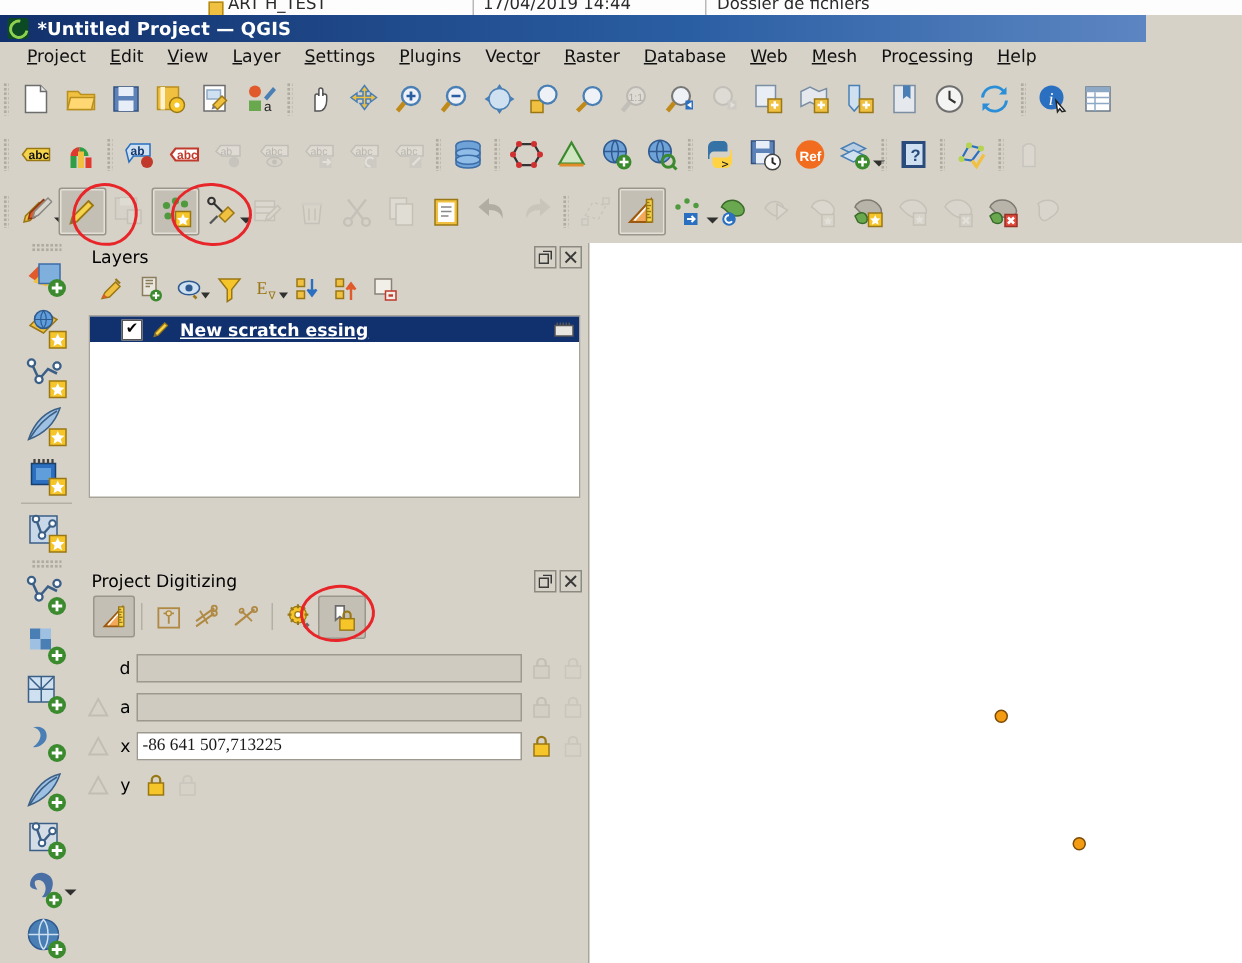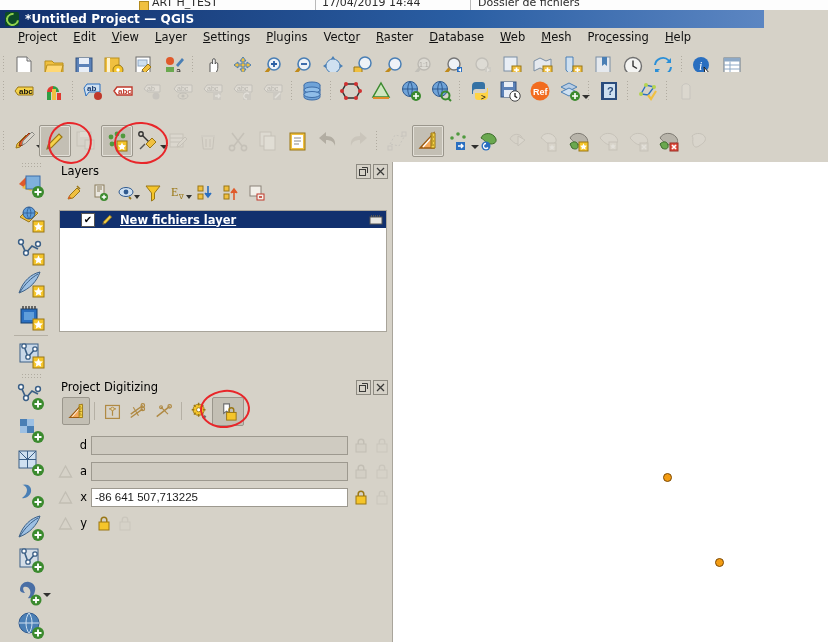--- a/index.html
+++ b/index.html
@@ -32,21 +32,21 @@
   
   #menubar{position:absolute;left:0;top:28px;width:828px;height:18px;background:#d6d2c8;
     display:flex;align-items:center;padding-left:10px;box-sizing:border-box;}
   #menubar .mi{padding:2px 8px;font-size:11.5px;color:#111;white-space:nowrap;cursor:default;}
   #menubar .mi u{text-decoration:underline;}
 
   
   .toolbar{position:absolute;left:0;width:828px;background:#d6d2c8;
     display:flex;align-items:center;box-sizing:border-box;}
   #toolbar1{top:47px;height:37px;}
-  #toolbar2{top:72px;height:37px;}
+  #toolbar2{top:84px;height:37px;}
   #toolbar3{top:121px;height:39px;}
   .tb-sep{width:9px;height:26px;flex:0 0 auto;position:relative;}
   .tb-sep::before{content:"";position:absolute;left:2px;top:2px;width:4px;height:22px;
     background-image:radial-gradient(#b0aba0 40%,transparent 41%);
     background-size:3px 3px;}
   .tbtn{width:30px;height:30px;flex:0 0 auto;position:relative;
     display:flex;align-items:center;justify-content:center;border-radius:2px;}
   .tbtn.sel{background:#c3bfb4;border:1px solid #9a968c;box-shadow:inset 0 0 0 1px #e3e0d8;}
   .tbtn svg{display:block;}
   .tbtn .dd{position:absolute;right:-5px;bottom:7px;width:0;height:0;
@@ -83,21 +83,21 @@
   .layer-row .cbx{width:12px;height:12px;background:#fff;border:1px solid #555;margin-left:18px;
     display:flex;align-items:center;justify-content:center;color:#000;font-size:10px;line-height:1;font-weight:bold;}
   .layer-row .lname{margin-left:6px;font-weight:bold;font-size:11.5px;text-decoration:underline;color:#fff;}
   .layer-row .memico{margin-left:auto;width:14px;height:12px;}
 
   
   .ad-row{display:flex;align-items:center;height:26px;padding-left:2px;}
   .ad-warn{width:15px;height:15px;flex:0 0 auto;}
   .ad-lbl{width:14px;text-align:right;font-size:11.5px;margin-right:4px;}
   .ad-inp{flex:1;height:19px;border:1px solid #9d998f;box-sizing:border-box;
-    font-family:Liberation Sans, sans-serif;font-size:11.5px;padding:0 3px;line-height:17px;
+    font-family:Liberation Serif, serif;font-size:11.5px;padding:0 3px;line-height:17px;
     background:#cfcbc1;color:#1a1a1a;}
   .ad-inp.active{background:#fff;}
   .lockbtn{width:17px;height:19px;margin-left:4px;flex:0 0 auto;display:flex;align-items:center;justify-content:center;}
 
   
   #canvas{position:absolute;left:392px;top:162px;width:436px;height:480px;background:#fff;
     border-left:1px solid #a9a59b;box-sizing:border-box;overflow:hidden;}
   .pt{position:absolute;width:9px;height:9px;border-radius:50%;background:#f39c12;border:1.5px solid #7c4a06;box-sizing:border-box;}
 
   
@@ -952,21 +952,21 @@
 
   <div id="layer-tree">
     <div class="layer-row">
       <span class="cbx">✔</span>
       <span style="margin-left:6px;display:flex;">
         <svg width="13" height="13" viewBox="0 0 14 14">
             <path d="M2 12l.8-2.6L9.5 2.5l1.9 1.9-6.7 6.9z" fill="#f5d34a" stroke="#9a7715"></path>
             <path d="M2 12l2-.8-1.2-1.2z" fill="#6b6b6b"></path>
           </svg>
         </span>
-      <span class="lname">New fichiers layer</span>
+      <span class="lname">New scratch essing</span>
       <span class="memico">
         <svg width="14" height="12" viewBox="0 0 14 12">
             <rect x="1" y="3" width="12" height="7" fill="#e8e6e0" stroke="#555"></rect>
             <path d="M2.5 3V1M4.5 3V1M6.5 3V1M8.5 3V1M10.5 3V1" stroke="#555"></path>
           </svg></span>
     </div>
   </div>
 </div>
 
 <div id="adv-panel">

